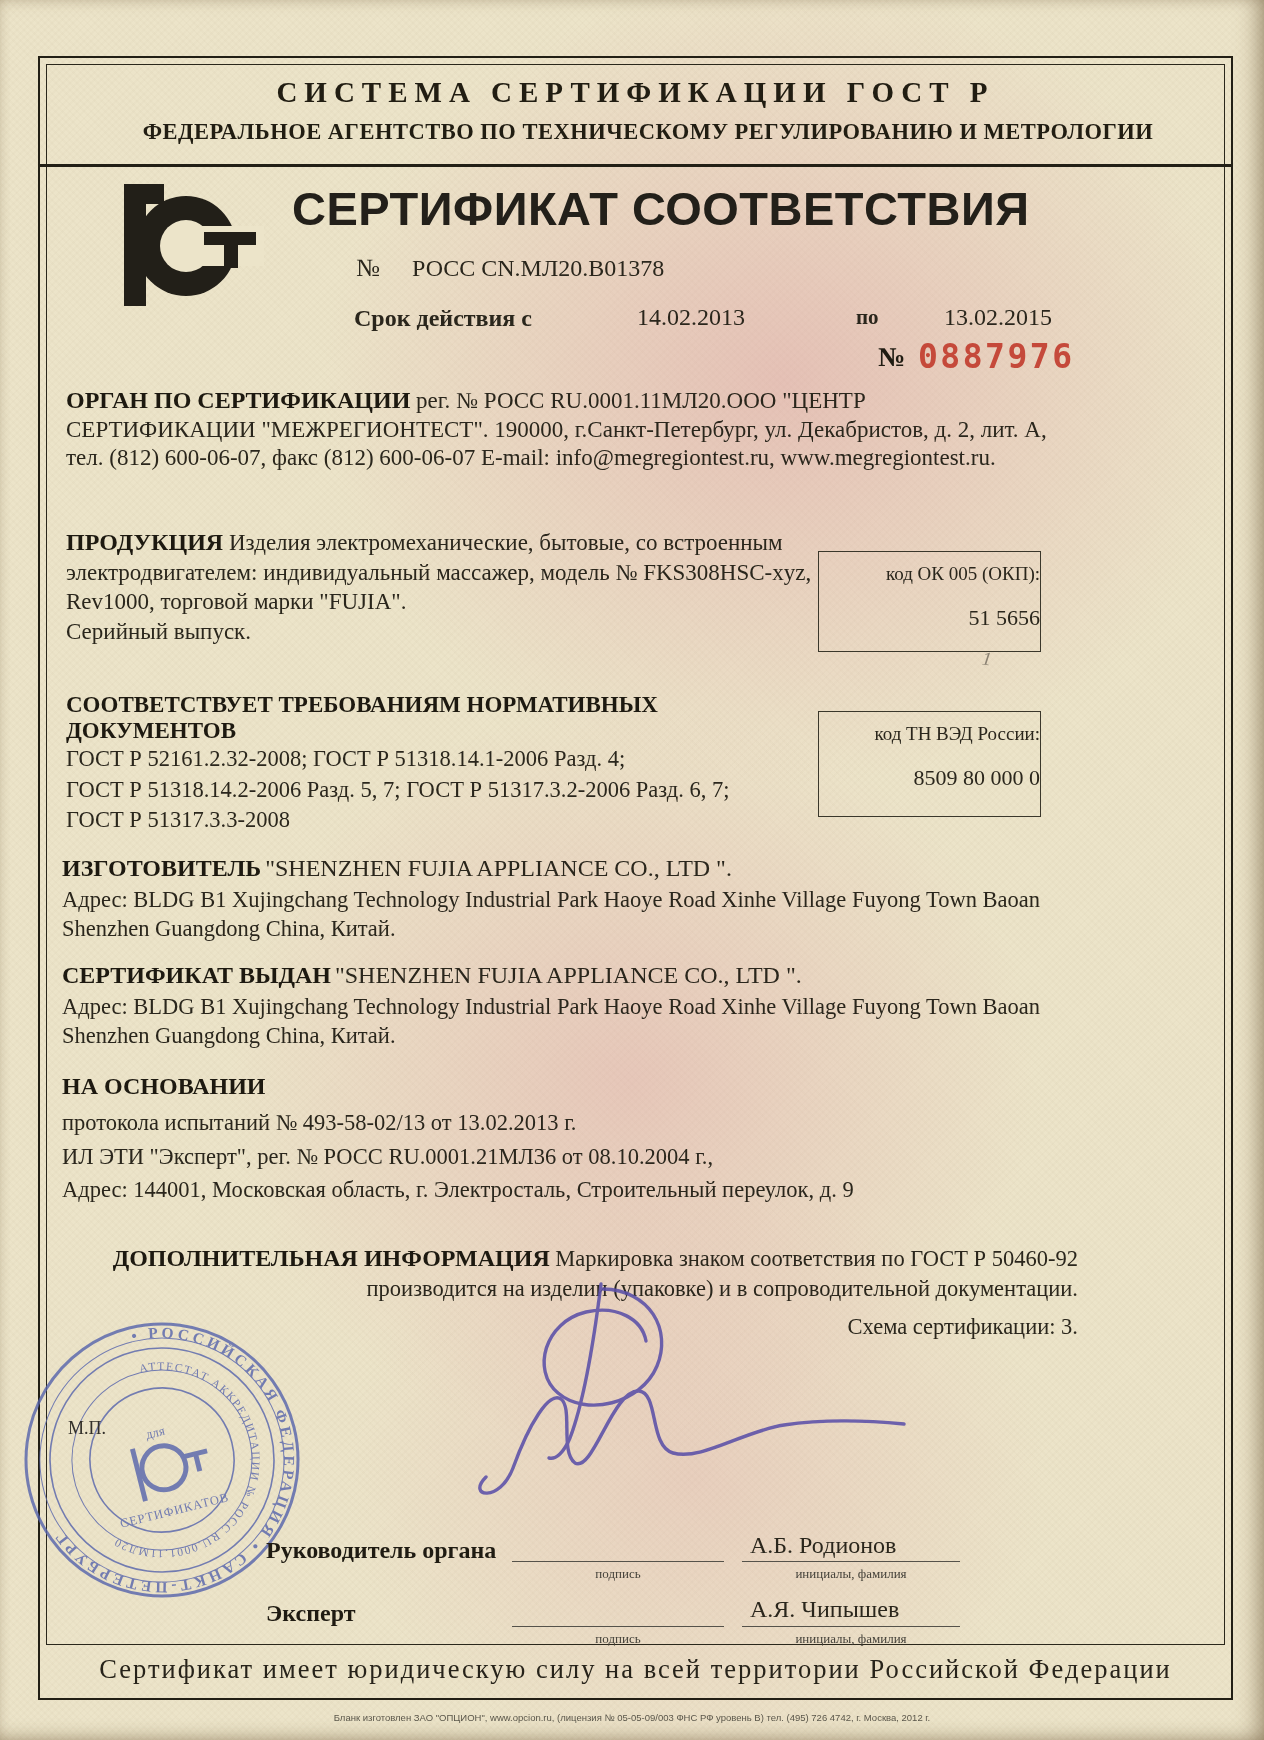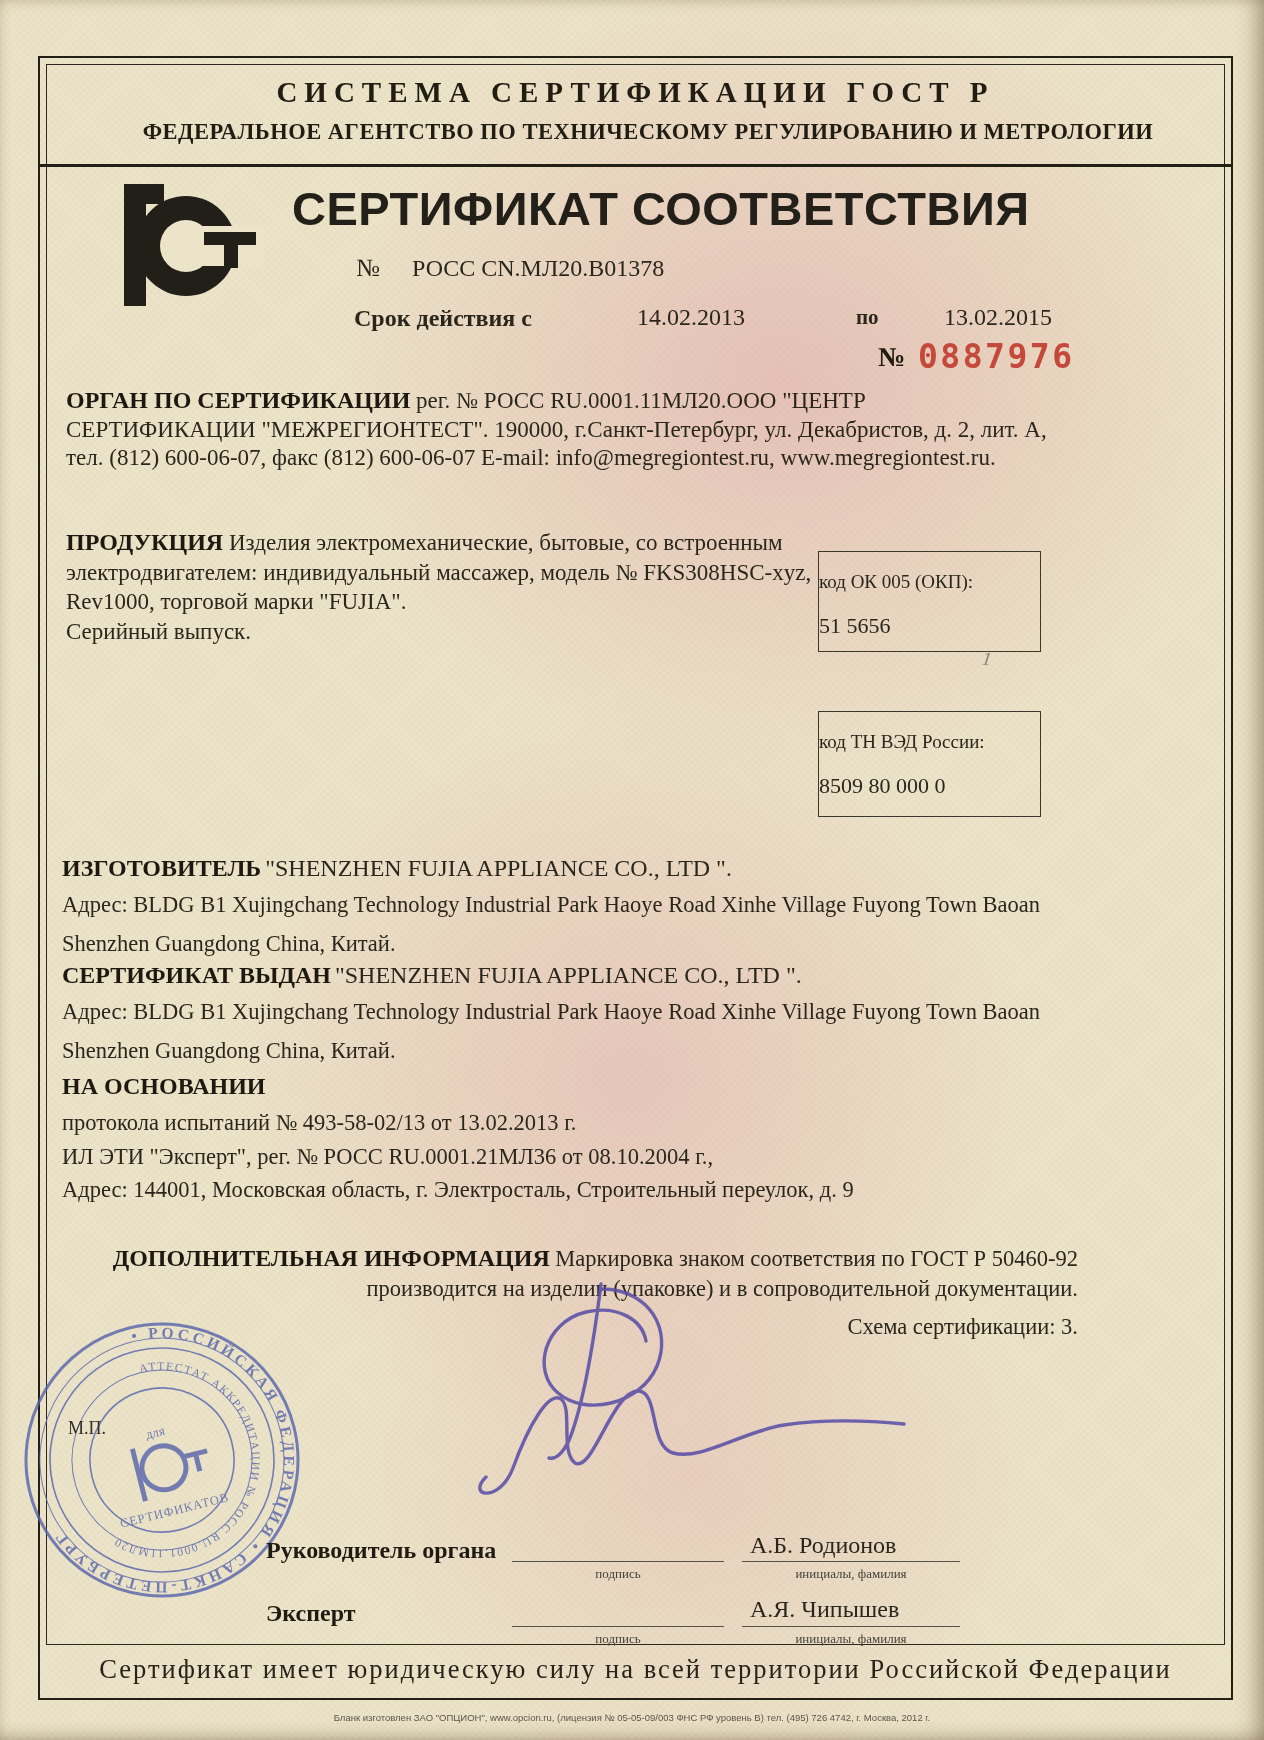--- a/index.html
+++ b/index.html
@@ -36,34 +36,34 @@
   .valid-to { left:944px; top:304px; font-size:24px; }
   .blank-lbl { left:878px; top:342px; font-size:27px; font-weight:bold; color:#201c12; }
   .blank-num { left:918px; top:337px; font-family:"DejaVu Sans Mono", monospace;
     font-size:33px; font-weight:bold; letter-spacing:2.5px; color:#c5493a; }
 
   .par { line-height:28.5px; font-size:23px; }
   .lbl { font-weight:bold; font-size:24px; color:#1d1910; }
   .org-par { left:66px; top:386px; width:992px; }
 
   .prod-block { left:66px; top:528px; width:754px; line-height:29.5px; font-size:23px; }
-  .side-box { width:223px; border:1.5px solid #3a372b; text-align:left; padding-top:19px; }
+  .side-box { width:223px; border:1.5px solid #3a372b; text-align:right; padding-top:11px; }
   .okp-box { left:818px; top:551px; height:101px; }
   .tnved-box { left:818px; top:711px; height:106px; }
   .side-box .box-lbl { font-size:19px; }
   .side-box .box-val { font-size:22px; margin-top:20px; }
 
   .comp-block { left:66px; top:692px; width:762px; }
   .comp-block .lbl { font-size:23px; }
   .comp-line { font-size:22.5px; line-height:30.5px; }
 
   .manu-block { left:62px; top:855px; width:1008px; }
   .issued-block { left:62px; top:962px; width:1008px; }
   .ent-name { font-size:24px; }
-  .ent-addr { font-size:22.5px; line-height:39px; margin-top:3px; }
+  .ent-addr { font-size:22.5px; line-height:29px; margin-top:3px; }
 
   .basis-block { left:62px; top:1073px; width:1000px; }
   .basis-line { font-size:22.5px; line-height:33.5px; }
   .basis-block .lbl { display:block; margin-bottom:6px; }
 
   .add-block { left:66px; top:1244px; width:1012px; font-size:22.5px; line-height:29.5px;text-align:right; }
   .scheme-line { margin-top:9px; font-size:22.5px; }
 
   .mp-label { left:68px; top:1418px; font-size:18px; color:#33302a; }
 
@@ -144,20 +144,26 @@
     <span class="lbl">ПРОДУКЦИЯ</span>
     <span>Изделия электромеханические, бытовые, со встроенным электродвигателем: индивидуальный массажер, модель № FKS308HSC-xyz, Rev1000, торговой марки "FUJIA".</span>
     <div>Серийный выпуск.</div>
   </div>
 
   <div class="abs side-box okp-box">
     <div class="box-lbl">код ОК 005 (ОКП):</div>
     <div class="box-val">51 5656</div>
   </div>
 
+  <div class="abs comp-block">
+    <div class="lbl">СООТВЕТСТВУЕТ ТРЕБОВАНИЯМ НОРМАТИВНЫХ ДОКУМЕНТОВ</div>
+    <div class="comp-line">ГОСТ Р 52161.2.32-2008; ГОСТ Р 51318.14.1-2006 Разд. 4;</div>
+    <div class="comp-line">ГОСТ Р 51318.14.2-2006 Разд. 5, 7; ГОСТ Р 51317.3.2-2006 Разд. 6, 7;</div>
+    <div class="comp-line">ГОСТ Р 51317.3.3-2008</div>
+  </div>
 
   <div class="abs side-box tnved-box">
     <div class="box-lbl">код ТН ВЭД России:</div>
     <div class="box-val">8509 80 000 0</div>
   </div>
 
   <div class="abs pencil-mark">1</div>
 
   <div class="abs manu-block">
     <div>

